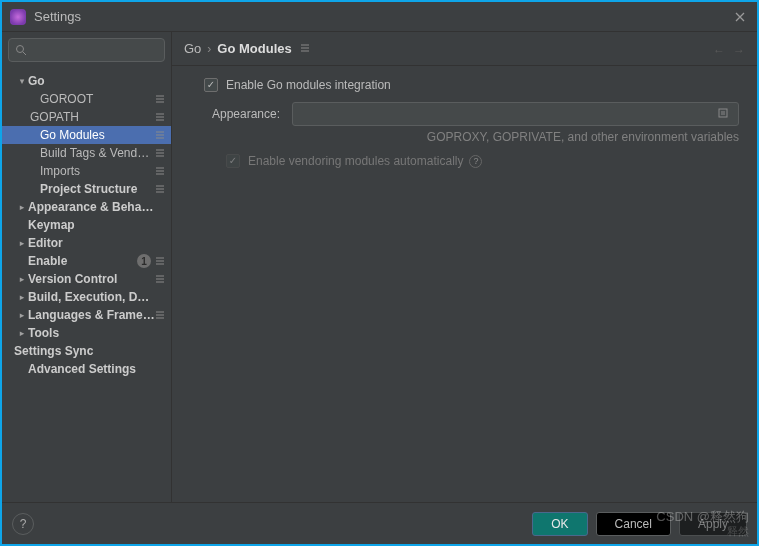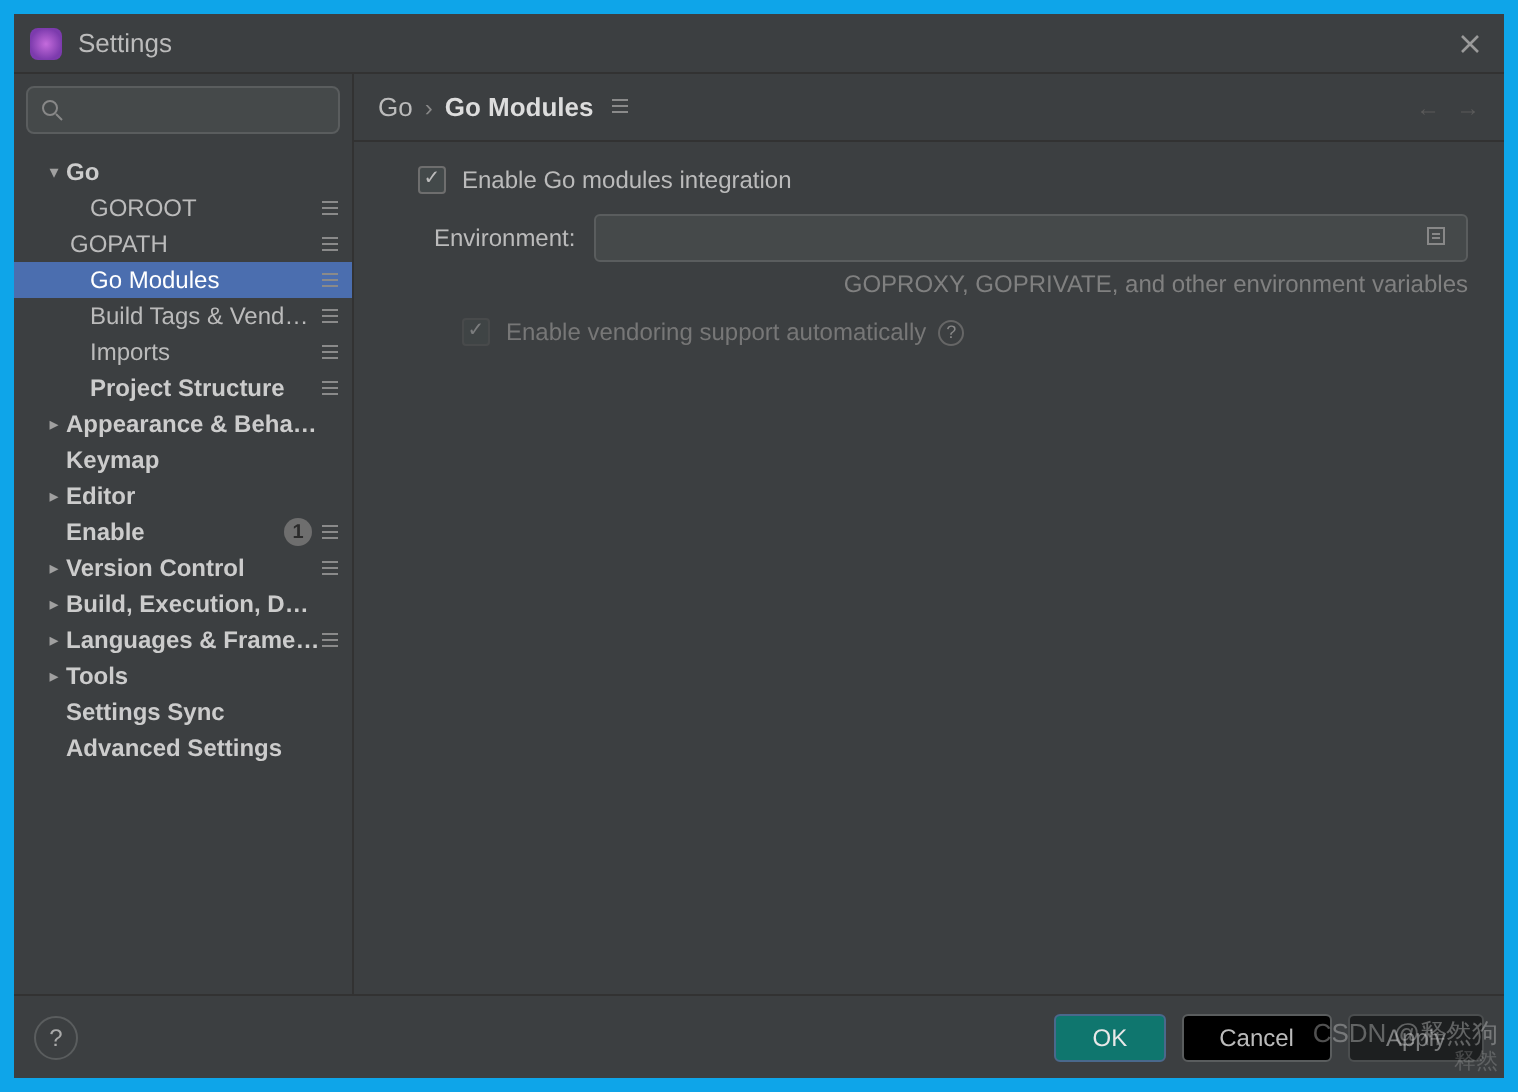--- a/index.html
+++ b/index.html
@@ -1,17 +1,17 @@
 <!DOCTYPE html>
 <html><head>
 <meta charset="utf-8">
 <style>
   * { box-sizing: border-box; margin: 0; padding: 0; }
   html, body { width: 759px; height: 546px; font-family: "Segoe UI", Arial, sans-serif; font-size: 12px; color: #bbbbbb; background: #2b2b2b; overflow: hidden; }
-  .window { width: 759px; height: 546px; background: #3c3f41; display: flex; flex-direction: column; border: 7px solid #0ea5e9; }
+  .window { width: 759px; height: 546px; background: #3c3f41; display: flex; flex-direction: column; border: 2px solid #0ea5e9; }
   .titlebar { height: 30px; background: #3c3f41; display: flex; align-items: center; padding: 0 8px; border-bottom: 1px solid #323232; }
   .titlebar .logo { width: 16px; height: 16px; background: radial-gradient(circle at 50% 50%, #c46bdc 0%, #7c3bad 70%); border-radius: 4px; margin-right: 8px; }
   .titlebar .title { color: #bbbbbb; font-size: 13px; }
   .titlebar .close { margin-left: auto; color: #9a9a9a; cursor: pointer; padding: 4px; }
   .titlebar .close svg { display: block; }
   .body { flex: 1; display: flex; min-height: 0; }
   .sidebar { width: 170px; background: #3c3f41; display: flex; flex-direction: column; border-right: 1px solid #323232; }
   .searchwrap { padding: 6px; }
   .search { width: 100%; height: 24px; background: #45494a; border: 1px solid #5a5d5e; border-radius: 4px; display: flex; align-items: center; padding: 0 6px; }
   .search svg { flex: none; }
@@ -151,21 +151,21 @@
             <span class="tag">
               <svg width="10" height="10" viewBox="0 0 10 10">
                 <g class="taglines">
                   <line x1="1" y1="2" x2="9" y2="2"></line>
                   <line x1="1" y1="5" x2="9" y2="5"></line>
                   <line x1="1" y1="8" x2="9" y2="8"></line>
                 </g>
               </svg>
             </span>
           </div>
-          <div class="node bold" style="padding-left: 14px; gap: 12px;">
+          <div class="node bold" style="padding-left: 26px;">
             <span class="arrow"></span>
             <span class="label">Project Structure</span>
             <span class="tag">
               <svg width="10" height="10" viewBox="0 0 10 10">
                 <g class="taglines">
                   <line x1="1" y1="2" x2="9" y2="2"></line>
                   <line x1="1" y1="5" x2="9" y2="5"></line>
                   <line x1="1" y1="8" x2="9" y2="8"></line>
                 </g>
               </svg>
@@ -229,21 +229,21 @@
                   <line x1="1" y1="8" x2="9" y2="8"></line>
                 </g>
               </svg>
             </span>
           </div>
           <div class="node bold" style="padding-left: 14px;">
             <span class="arrow">▸</span>
             <span class="label">Tools</span>
             <span class="tag"></span>
           </div>
-          <div class="node bold" style="padding-left: 14px;">
+          <div class="node bold" style="">
             <span class="arrow"></span>
             <span class="label">Settings Sync</span>
             <span class="tag"></span>
           </div>
           <div class="node bold" style="padding-left: 14px;">
             <span class="arrow"></span>
             <span class="label">Advanced Settings</span>
             <span class="tag"></span>
           </div>
         </div>
@@ -268,36 +268,36 @@
           <span>→</span>
         </div>
       </div>
 
       <div class="panel">
         <div class="row">
           <div class="chk checked"></div>
           <span class="rowlabel">Enable Go modules integration</span>
         </div>
         <div class="formrow">
-          <div class="formlabel">Environment:</div>
+          <div class="formlabel">Appearance:</div>
           <div class="textinput">
             <input type="text" value="" style="">
             <span class="expand">
               <svg width="10" height="10" viewBox="0 0 10 10">
                   <rect x="1" y="1" width="8" height="8" stroke="#888" fill="none"></rect>
                   <line x1="3" y1="4" x2="7" y2="4" stroke="#888"></line>
                   <line x1="3" y1="6" x2="7" y2="6" stroke="#888"></line>
                 </svg>
             </span>
           </div>
         </div>
         <div class="hint">GOPROXY, GOPRIVATE, and other environment variables</div>
         <div class="row" style="margin-left:22px">
           <div class="chk checked disabled"></div>
-          <span class="rowlabel disabled">Enable vendoring support automatically</span>
+          <span class="rowlabel disabled">Enable vendoring modules automatically</span>
           <span class="helpicon">?</span>
         </div>
       </div>
     </div>
   </div>
 
   <div class="footer">
     <div class="helpbtn">?</div>
     <div class="spacer"></div>
     <div class="btn primary">OK</div>

